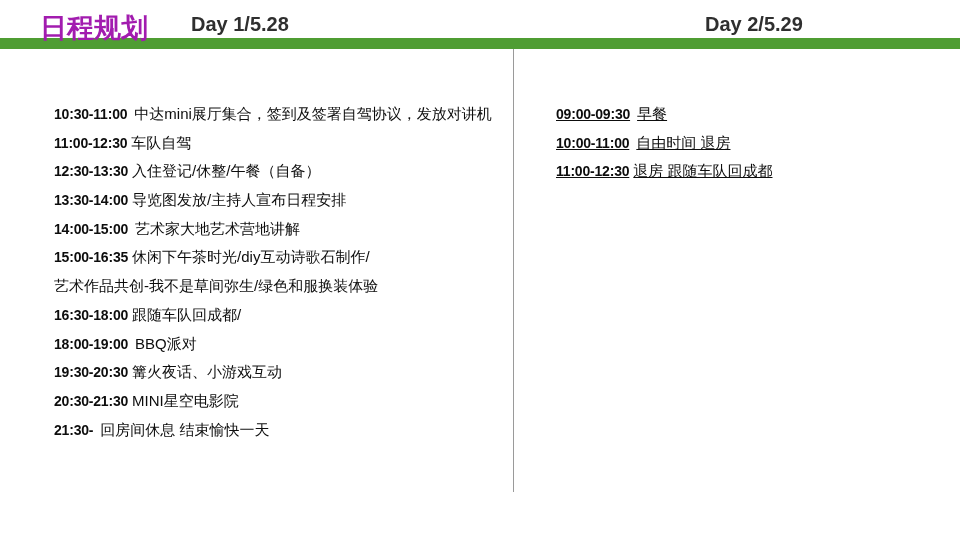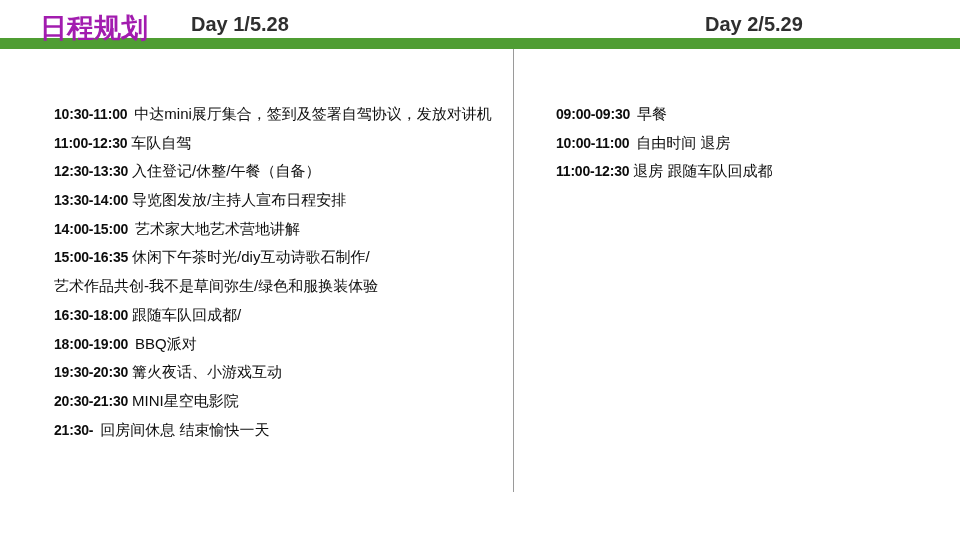--- a/index.html
+++ b/index.html
@@ -59,21 +59,21 @@
     height: 443px;
     background: #9a9a9a;
   }
 
   
   .col {
     position: absolute;
     top: 100px;
   }
   .col-left { left: 38px; width: 480px; margin-left: 16px; }
-  .col-right { left: 556px; width: 380px; }
+  .col-right { left: 556px; width: 380px; text-decoration: underline; }
 
   .row {
     height: 28.7px;
     line-height: 28.7px;
     white-space: nowrap;
     font-size: 14.5px;
   }
   .row .t {
     font-weight: bold;
     font-size: 14px;

